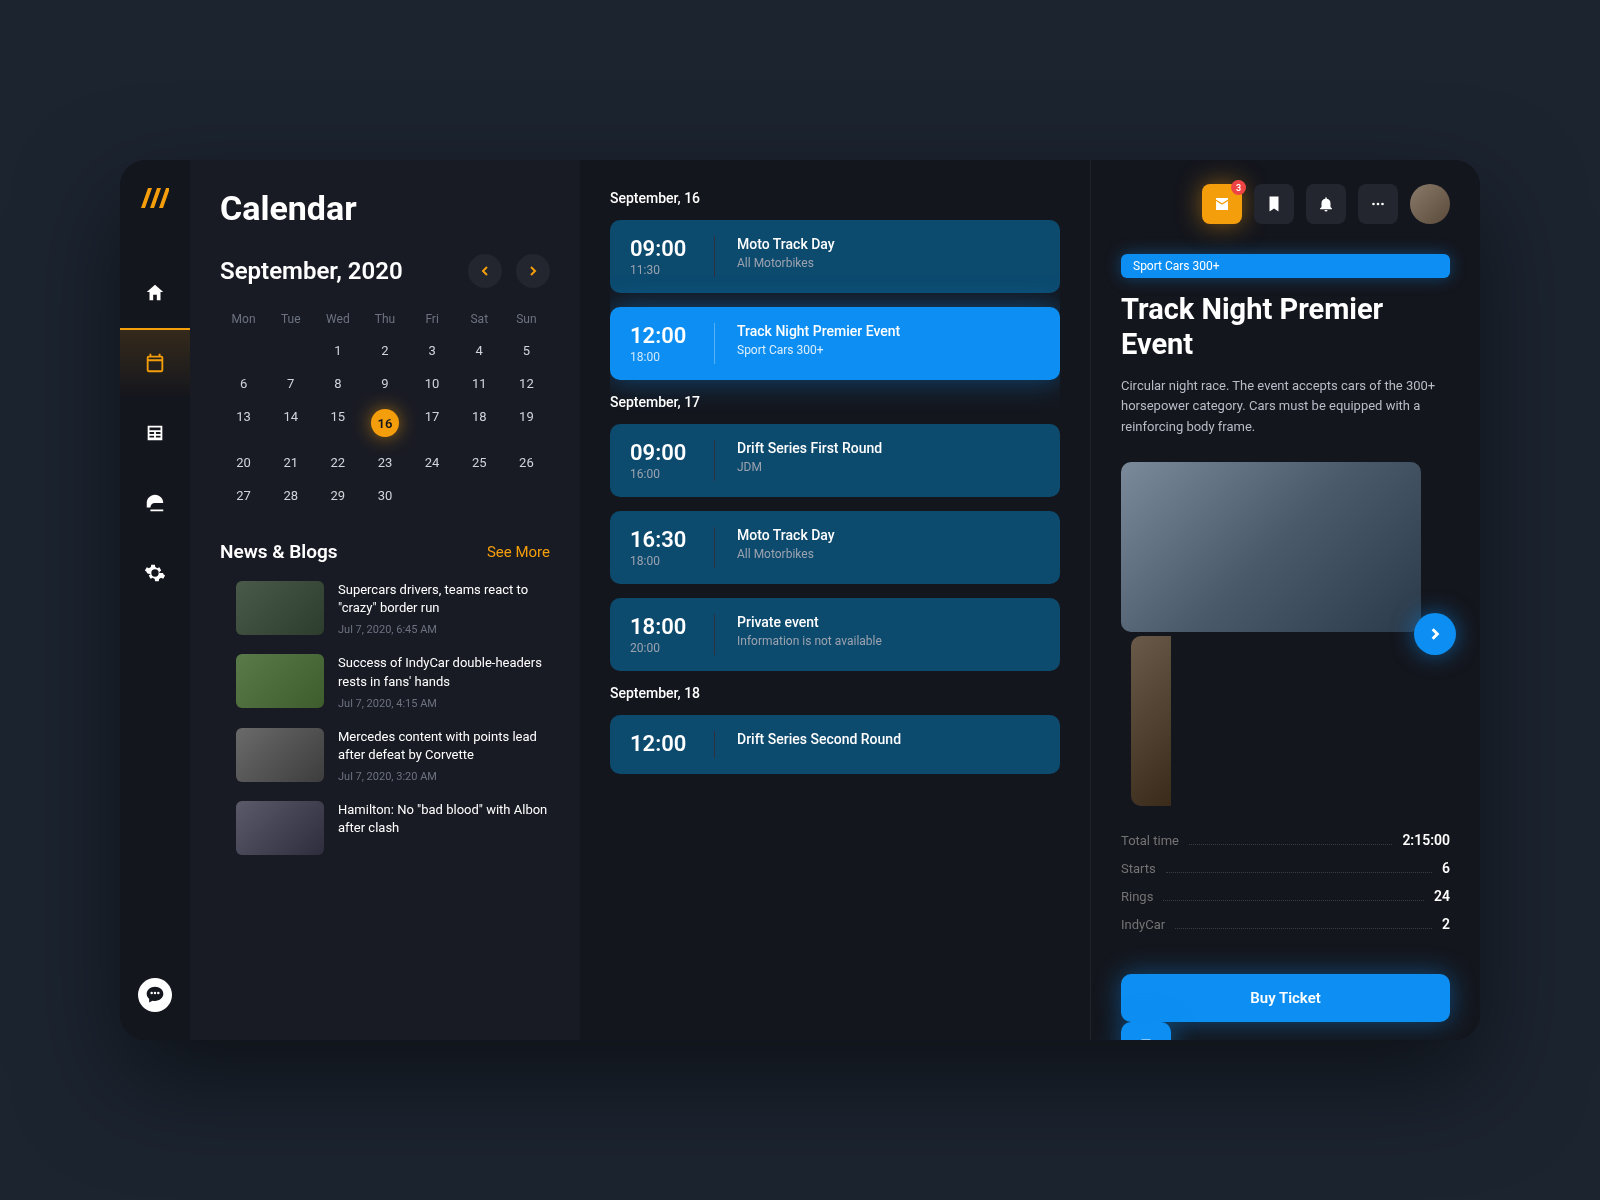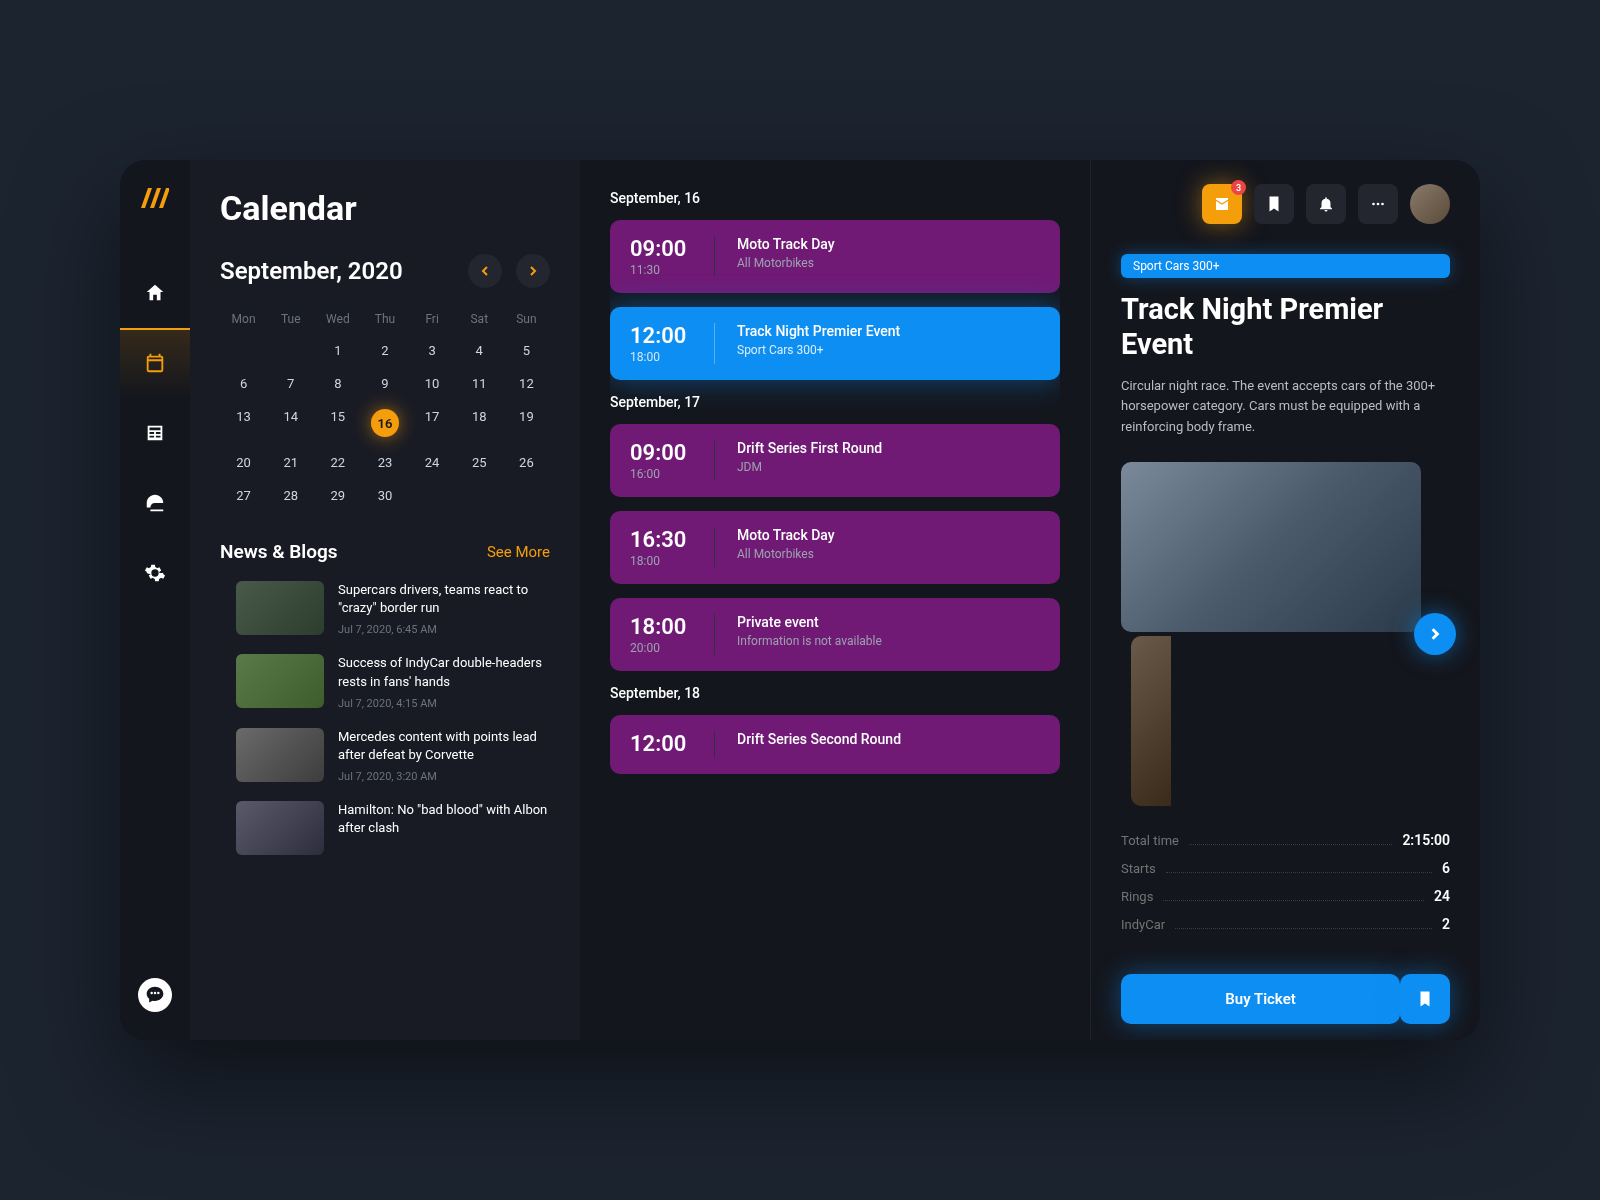--- a/index.html
+++ b/index.html
@@ -46,21 +46,21 @@
 .news-date { color: #6b7280; font-size: 11px; }
 
 .center-panel { flex: 1; background: #14161d; padding: 24px 30px; overflow: hidden; display: flex; flex-direction: column; }
 .search-bar { background: #23252f; border-radius: 8px; padding: 12px 16px; display: flex; align-items: center; gap: 12px; margin-bottom: 26px; }
 .search-bar input { flex: 1; background: transparent; border: none; color: #fff; font-size: 14px; outline: none; }
 .search-bar input::placeholder { color: #6b7280; }
 .search-bar svg { width: 18px; height: 18px; fill: #9ca3af; }
 
 .events-scroll { overflow-y: auto; flex: 1; }
 .day-label { color: #fff; font-size: 14px; font-weight: 500; margin: 6px 0 14px; }
-.event-card { background: #701a75; border-radius: 10px; padding: 16px 20px; display: flex; gap: 22px; margin-bottom: 14px; cursor: pointer; }
+.event-card { background: #0c4a6e; border-radius: 10px; padding: 16px 20px; display: flex; gap: 22px; margin-bottom: 14px; cursor: pointer; }
 .event-card.selected { background: #0d8ef2; box-shadow: 0 0 30px rgba(13,142,242,0.45); }
 .event-time { min-width: 62px; }
 .event-start { color: #fff; font-size: 22px; font-weight: 600; }
 .event-end { color: #9ca3af; font-size: 12px; margin-top: 2px; }
 .event-card.selected .event-end { color: rgba(255,255,255,0.8); }
 .event-divider { width: 1px; background: #2f323e; }
 .event-card.selected .event-divider { background: rgba(255,255,255,0.3); }
 .event-info { flex: 1; }
 .event-title { color: #fff; font-size: 14px; font-weight: 500; margin-bottom: 4px; }
 .event-sub { color: #9ca3af; font-size: 12px; }
@@ -81,21 +81,21 @@
 .gallery-main { width: 300px; height: 170px; border-radius: 10px; background: linear-gradient(135deg, #7a8a9a 0%, #4a5a6a 50%, #2a3a4a 100%); display: inline-block; }
 .gallery-side { width: 40px; height: 170px; border-radius: 10px 0 0 10px; background: linear-gradient(135deg, #6a5a4a, #3a2a1a); display: inline-block; margin-left: 10px; vertical-align: top; }
 .gallery-next { position: absolute; right: -6px; top: 50%; transform: translateY(-50%); width: 42px; height: 42px; border-radius: 50%; background: #0d8ef2; display: flex; align-items: center; justify-content: center; cursor: pointer; box-shadow: 0 0 22px rgba(13,142,242,0.55); }
 .gallery-next svg { width: 14px; height: 14px; stroke: #fff; stroke-width: 2.5; fill: none; }
 
 .stat-row { display: flex; align-items: baseline; margin-bottom: 12px; gap: 10px; }
 .stat-label { color: #737373; font-size: 13px; }
 .stat-dots { flex: 1; border-bottom: 1px dotted #3a3d48; }
 .stat-val { color: #fff; font-size: 14px; font-weight: 600; }
 
-.actions { display: flex; margin-top: auto; padding-top: 30px; }
+.actions { display: flex; margin-top: auto; padding-top: 30px; flex-direction: column; }
 .buy-btn { flex: 1; background: #0d8ef2; color: #fff; border: none; padding: 15px; border-radius: 10px; font-size: 15px; font-weight: 600; cursor: pointer; box-shadow: 0 0 26px rgba(13,142,242,0.45); }
 .bookmark-btn { width: 50px; height: 50px; background: #0d8ef2; border: none; border-radius: 10px; display: flex; align-items: center; justify-content: center; cursor: pointer; box-shadow: 0 0 26px rgba(13,142,242,0.45); }
 .bookmark-btn svg { width: 18px; height: 18px; fill: #fff; }
 </style>
 </head>
 <body>
 
 <div class="app">
 
   <div class="sidebar">

